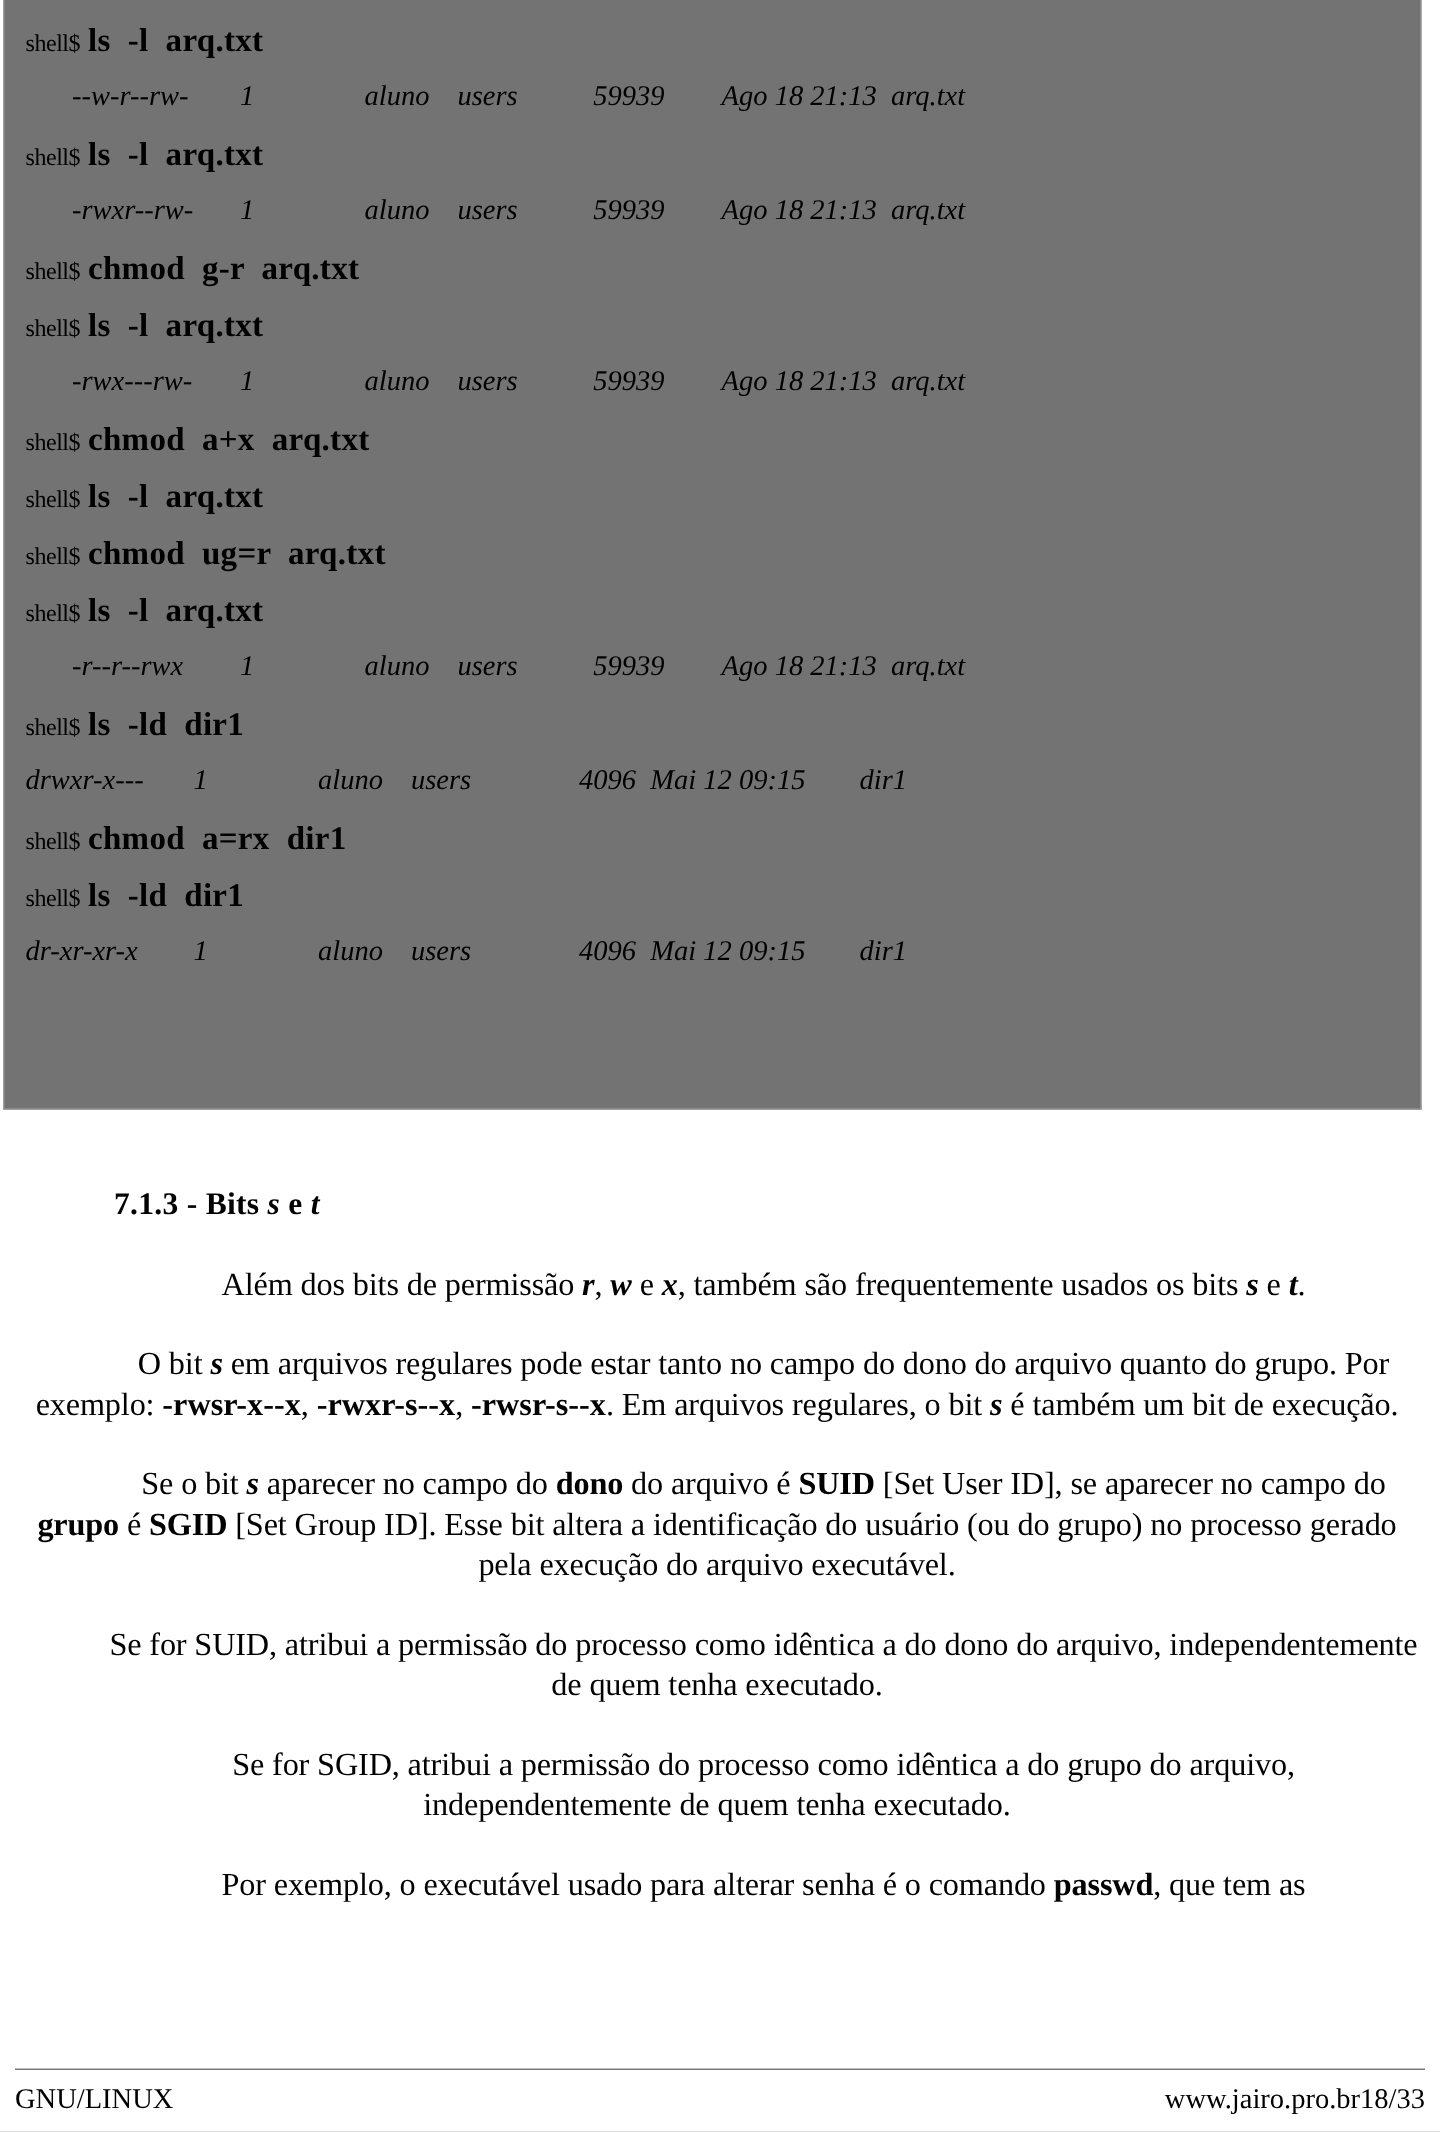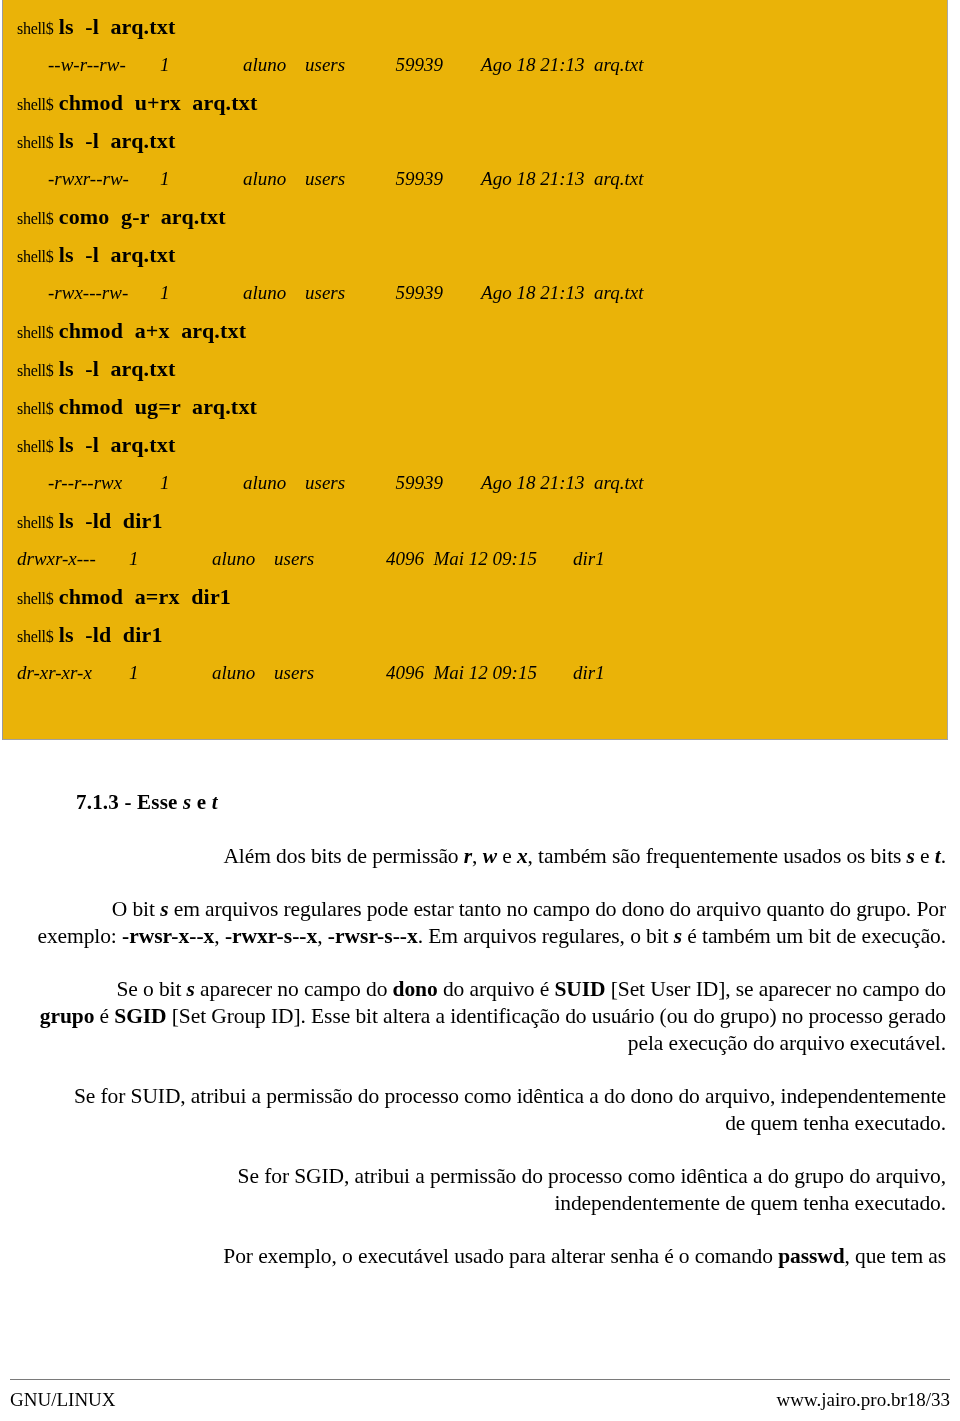--- a/index.html
+++ b/index.html
@@ -16,21 +16,21 @@
     overflow: hidden;
   }
 
   
   #terminal-block {
     position: absolute;
     left: 2px;
     top: 0px;
     width: 946px;
     height: 740px;
-    background: #eab308;
+    background: #737373;
     border-left: 1px solid #9a9a9a;
     border-right: 1px solid #a8a8a8;
     border-bottom: 1px solid #a0a0a0;
     box-sizing: border-box;
     padding: 8px 0 0 14px;
   }
   .term-line {
     height: 38px;
     line-height: 38px;
     white-space: pre;
@@ -88,21 +88,21 @@
   .heading {
     font-size: 21px;
     font-weight: bold;
     margin: 0 0 28px 76px;
     letter-spacing: 0.2px;
   }
   p.para {
     font-size: 21.5px;
     line-height: 27px;
     margin: 0 14px 26px 10px;
-    text-align: right;
+    text-align: center;
     text-indent: 62px;
     letter-spacing: -0.1px;
   }
   .b  { font-weight: bold; }
   .bi { font-weight: bold; font-style: italic; }
   .mono-b { font-weight: bold; letter-spacing: 0px; margin-top: 15px; }
 
   
   #footer-rule {
     position: absolute;
@@ -125,42 +125,41 @@
   #footer .f-left   { flex: 0 0 auto; }
   #footer .f-center { flex: 1 1 auto; text-align: right; }
   #footer .f-right  { flex: 0 0 auto; }
 </style>
 </head>
 <body>
 
 <div id="terminal-block">
     <div class="term-line cmd"><span class="prompt">shell$</span> <span class="cmdtext">ls  -l  arq.txt</span></div>
     <div class="term-line out file"><span class="c-perm">--w-r--rw-</span><span class="c-links">1</span><span class="c-owner">aluno</span><span class="c-group">users</span><span class="c-size">59939</span>  <span class="c-date">Ago 18 21:13</span>  <span class="c-name">arq.txt</span></div>
-    <div class="term-line cmd"><span class="prompt">shell$</span> <span class="cmdtext">chmod  u+rx  arq.txt</span></div>
     <div class="term-line cmd"><span class="prompt">shell$</span> <span class="cmdtext">ls  -l  arq.txt</span></div>
     <div class="term-line out file"><span class="c-perm">-rwxr--rw-</span><span class="c-links">1</span><span class="c-owner">aluno</span><span class="c-group">users</span><span class="c-size">59939</span>  <span class="c-date">Ago 18 21:13</span>  <span class="c-name">arq.txt</span></div>
-    <div class="term-line cmd"><span class="prompt">shell$</span> <span class="cmdtext">como  g-r  arq.txt</span></div>
+    <div class="term-line cmd"><span class="prompt">shell$</span> <span class="cmdtext">chmod  g-r  arq.txt</span></div>
     <div class="term-line cmd"><span class="prompt">shell$</span> <span class="cmdtext">ls  -l  arq.txt</span></div>
     <div class="term-line out file"><span class="c-perm">-rwx---rw-</span><span class="c-links">1</span><span class="c-owner">aluno</span><span class="c-group">users</span><span class="c-size">59939</span>  <span class="c-date">Ago 18 21:13</span>  <span class="c-name">arq.txt</span></div>
     <div class="term-line cmd"><span class="prompt">shell$</span> <span class="cmdtext">chmod  a+x  arq.txt</span></div>
     <div class="term-line cmd"><span class="prompt">shell$</span> <span class="cmdtext">ls  -l  arq.txt</span></div>
     <div class="term-line cmd"><span class="prompt">shell$</span> <span class="cmdtext">chmod  ug=r  arq.txt</span></div>
     <div class="term-line cmd"><span class="prompt">shell$</span> <span class="cmdtext">ls  -l  arq.txt</span></div>
     <div class="term-line out file"><span class="c-perm">-r--r--rwx</span><span class="c-links">1</span><span class="c-owner">aluno</span><span class="c-group">users</span><span class="c-size">59939</span>  <span class="c-date">Ago 18 21:13</span>  <span class="c-name">arq.txt</span></div>
     <div class="term-line cmd"><span class="prompt">shell$</span> <span class="cmdtext">ls  -ld  dir1</span></div>
     <div class="term-line out dir"><span class="c-perm">drwxr-x---</span><span class="c-links">1</span><span class="c-owner">aluno</span><span class="c-group">users</span><span class="c-size">4096</span>  <span class="c-date">Mai 12 09:15</span>  <span class="c-name">dir1</span></div>
     <div class="term-line cmd"><span class="prompt">shell$</span> <span class="cmdtext">chmod  a=rx  dir1</span></div>
     <div class="term-line cmd"><span class="prompt">shell$</span> <span class="cmdtext">ls  -ld  dir1</span></div>
     <div class="term-line out dir"><span class="c-perm">dr-xr-xr-x</span><span class="c-links">1</span><span class="c-owner">aluno</span><span class="c-group">users</span><span class="c-size">4096</span>  <span class="c-date">Mai 12 09:15</span>  <span class="c-name">dir1</span></div>
   </div>
 
 <div id="prose">
 
   <div class="heading">
-    <span>7.1.3 - Esse</span>
+    <span>7.1.3 - Bits</span>
     <span class="bi">s</span>
     <span class="b">e</span>
     <span class="bi">t</span>
   </div>
 
   <p class="para"><span>Além dos bits  de permissão </span><span class="bi">r</span><span>, </span><span class="bi">w</span><span> e </span><span class="bi">x</span><span>,  também são frequentemente usados os bits  </span><span class="bi">s</span><span>  e  </span><span class="bi">t</span><span>.</span></p>
 
   <p class="para"><span>O bit  </span><span class="bi">s</span><span>  em arquivos regulares pode estar tanto no campo do dono do arquivo quanto do grupo. Por exemplo:  </span><span class="mono-b">-rwsr-x--x</span><span>,  </span><span class="mono-b">-rwxr-s--x</span><span>,  </span><span class="mono-b">-rwsr-s--x</span><span>.  Em arquivos regulares, o bit  </span><span class="bi">s</span><span>  é também um bit de execução.</span></p>
 
   <p class="para"><span>Se o bit  </span><span class="bi">s</span><span>  aparecer no campo do </span><span class="b">dono</span><span> do arquivo é </span><span class="b">SUID</span><span> [Set User ID], se aparecer no campo do </span><span class="b">grupo</span><span> é </span><span class="b">SGID</span><span> [Set Group ID]. Esse bit altera a identificação do usuário (ou do grupo) no processo gerado pela execução do arquivo executável.</span></p>

